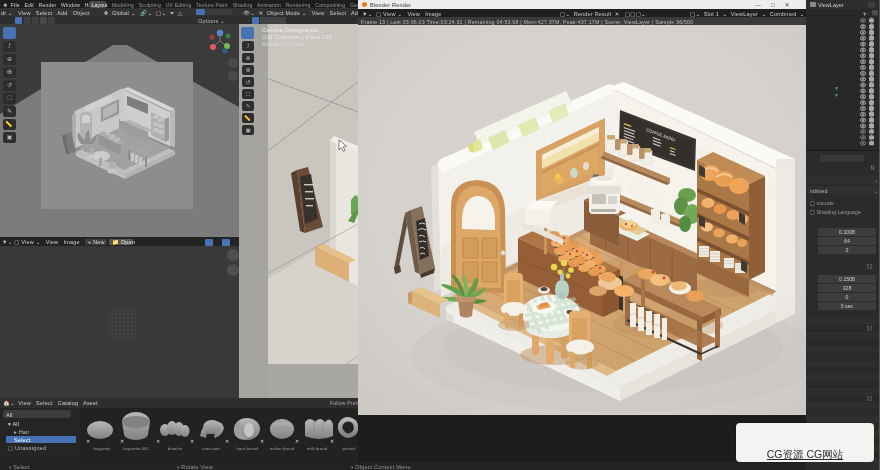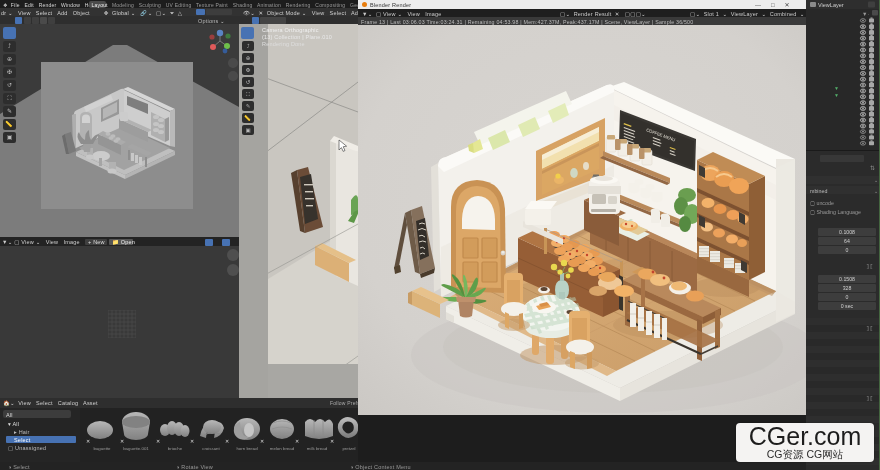--- a/index.html
+++ b/index.html
@@ -1091,17 +1091,16 @@
       <rect x="0" y="430" width="74" height="7" fill="#2e2e2e"></rect>
       <rect x="0" y="437" width="74" height="7" fill="#292929"></rect>
       <rect x="0" y="444" width="74" height="7" fill="#2e2e2e"></rect>
       <rect x="0" y="451" width="74" height="7" fill="#292929"></rect>
       <rect x="0" y="458" width="74" height="7" fill="#2e2e2e"></rect>
     <text x="60" y="330" font-size="6" fill="#8a8a8a" font-family="Liberation Mono">][</text>
     <text x="60" y="400" font-size="6" fill="#8a8a8a" font-family="Liberation Mono">][</text>
   </svg>
 
   <div class="abs" style="left:736px;top:423px;width:138px;height:39px;background:#f4f3f2;border-radius:4px;box-shadow:0 0 2px rgba(0,0,0,.3);"></div>
-  <div class="abs" style="left:736px;top:423px;width:138px;height:26px;color:#1d1d1d;font-size:25px;font-family:'Liberation Sans',sans-serif;text-align:center;line-height:26px;">CGer.com</div>
-  <div class="abs" style="left:736px;top:448px;width:138px;height:12px;color:#2a2a2a;font-size:10.5px;text-align:center;">CG资源 CG网站</div>
+  <div class="abs" style="left:736px;top:448px;width:138px;height:12px;color:#2a2a2a;font-size:10.5px;text-align:center;text-decoration:underline;">CG资源 CG网站</div>
 
   <div class="abs" style="left:878.5px;top:0;width:1.5px;height:470px;background:#44653f;"></div>
 </div>
 
 </body></html>

